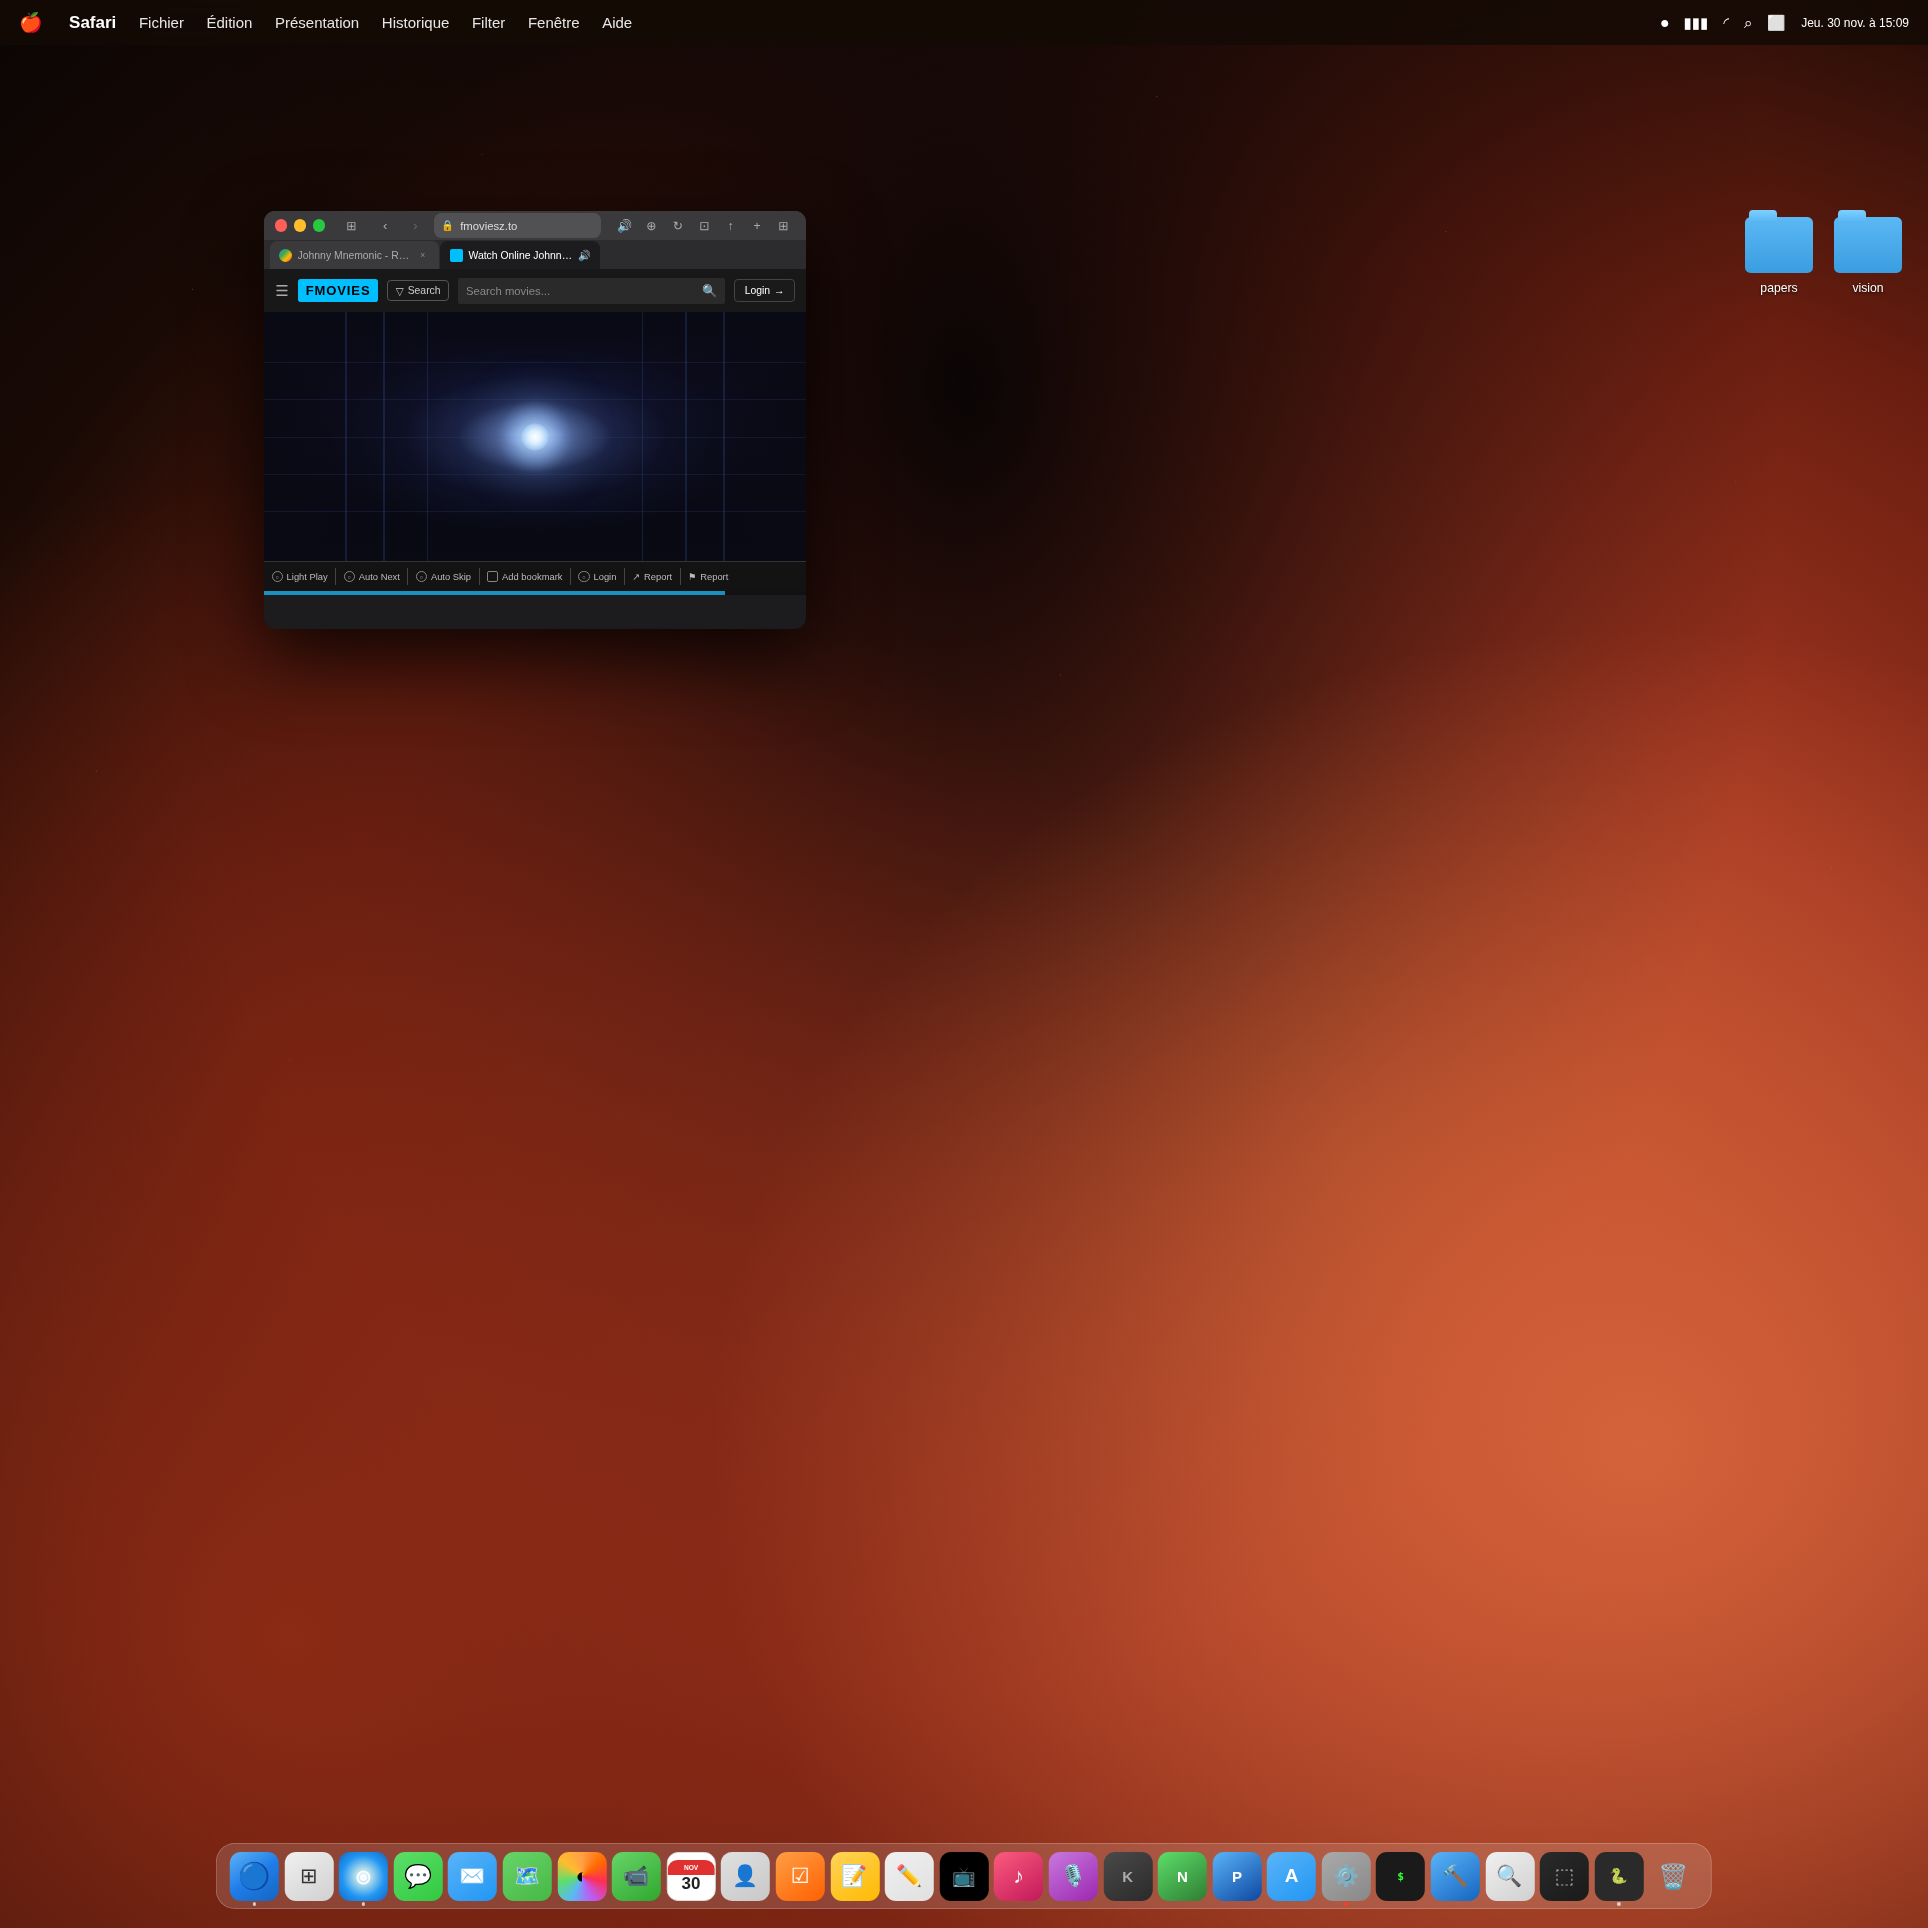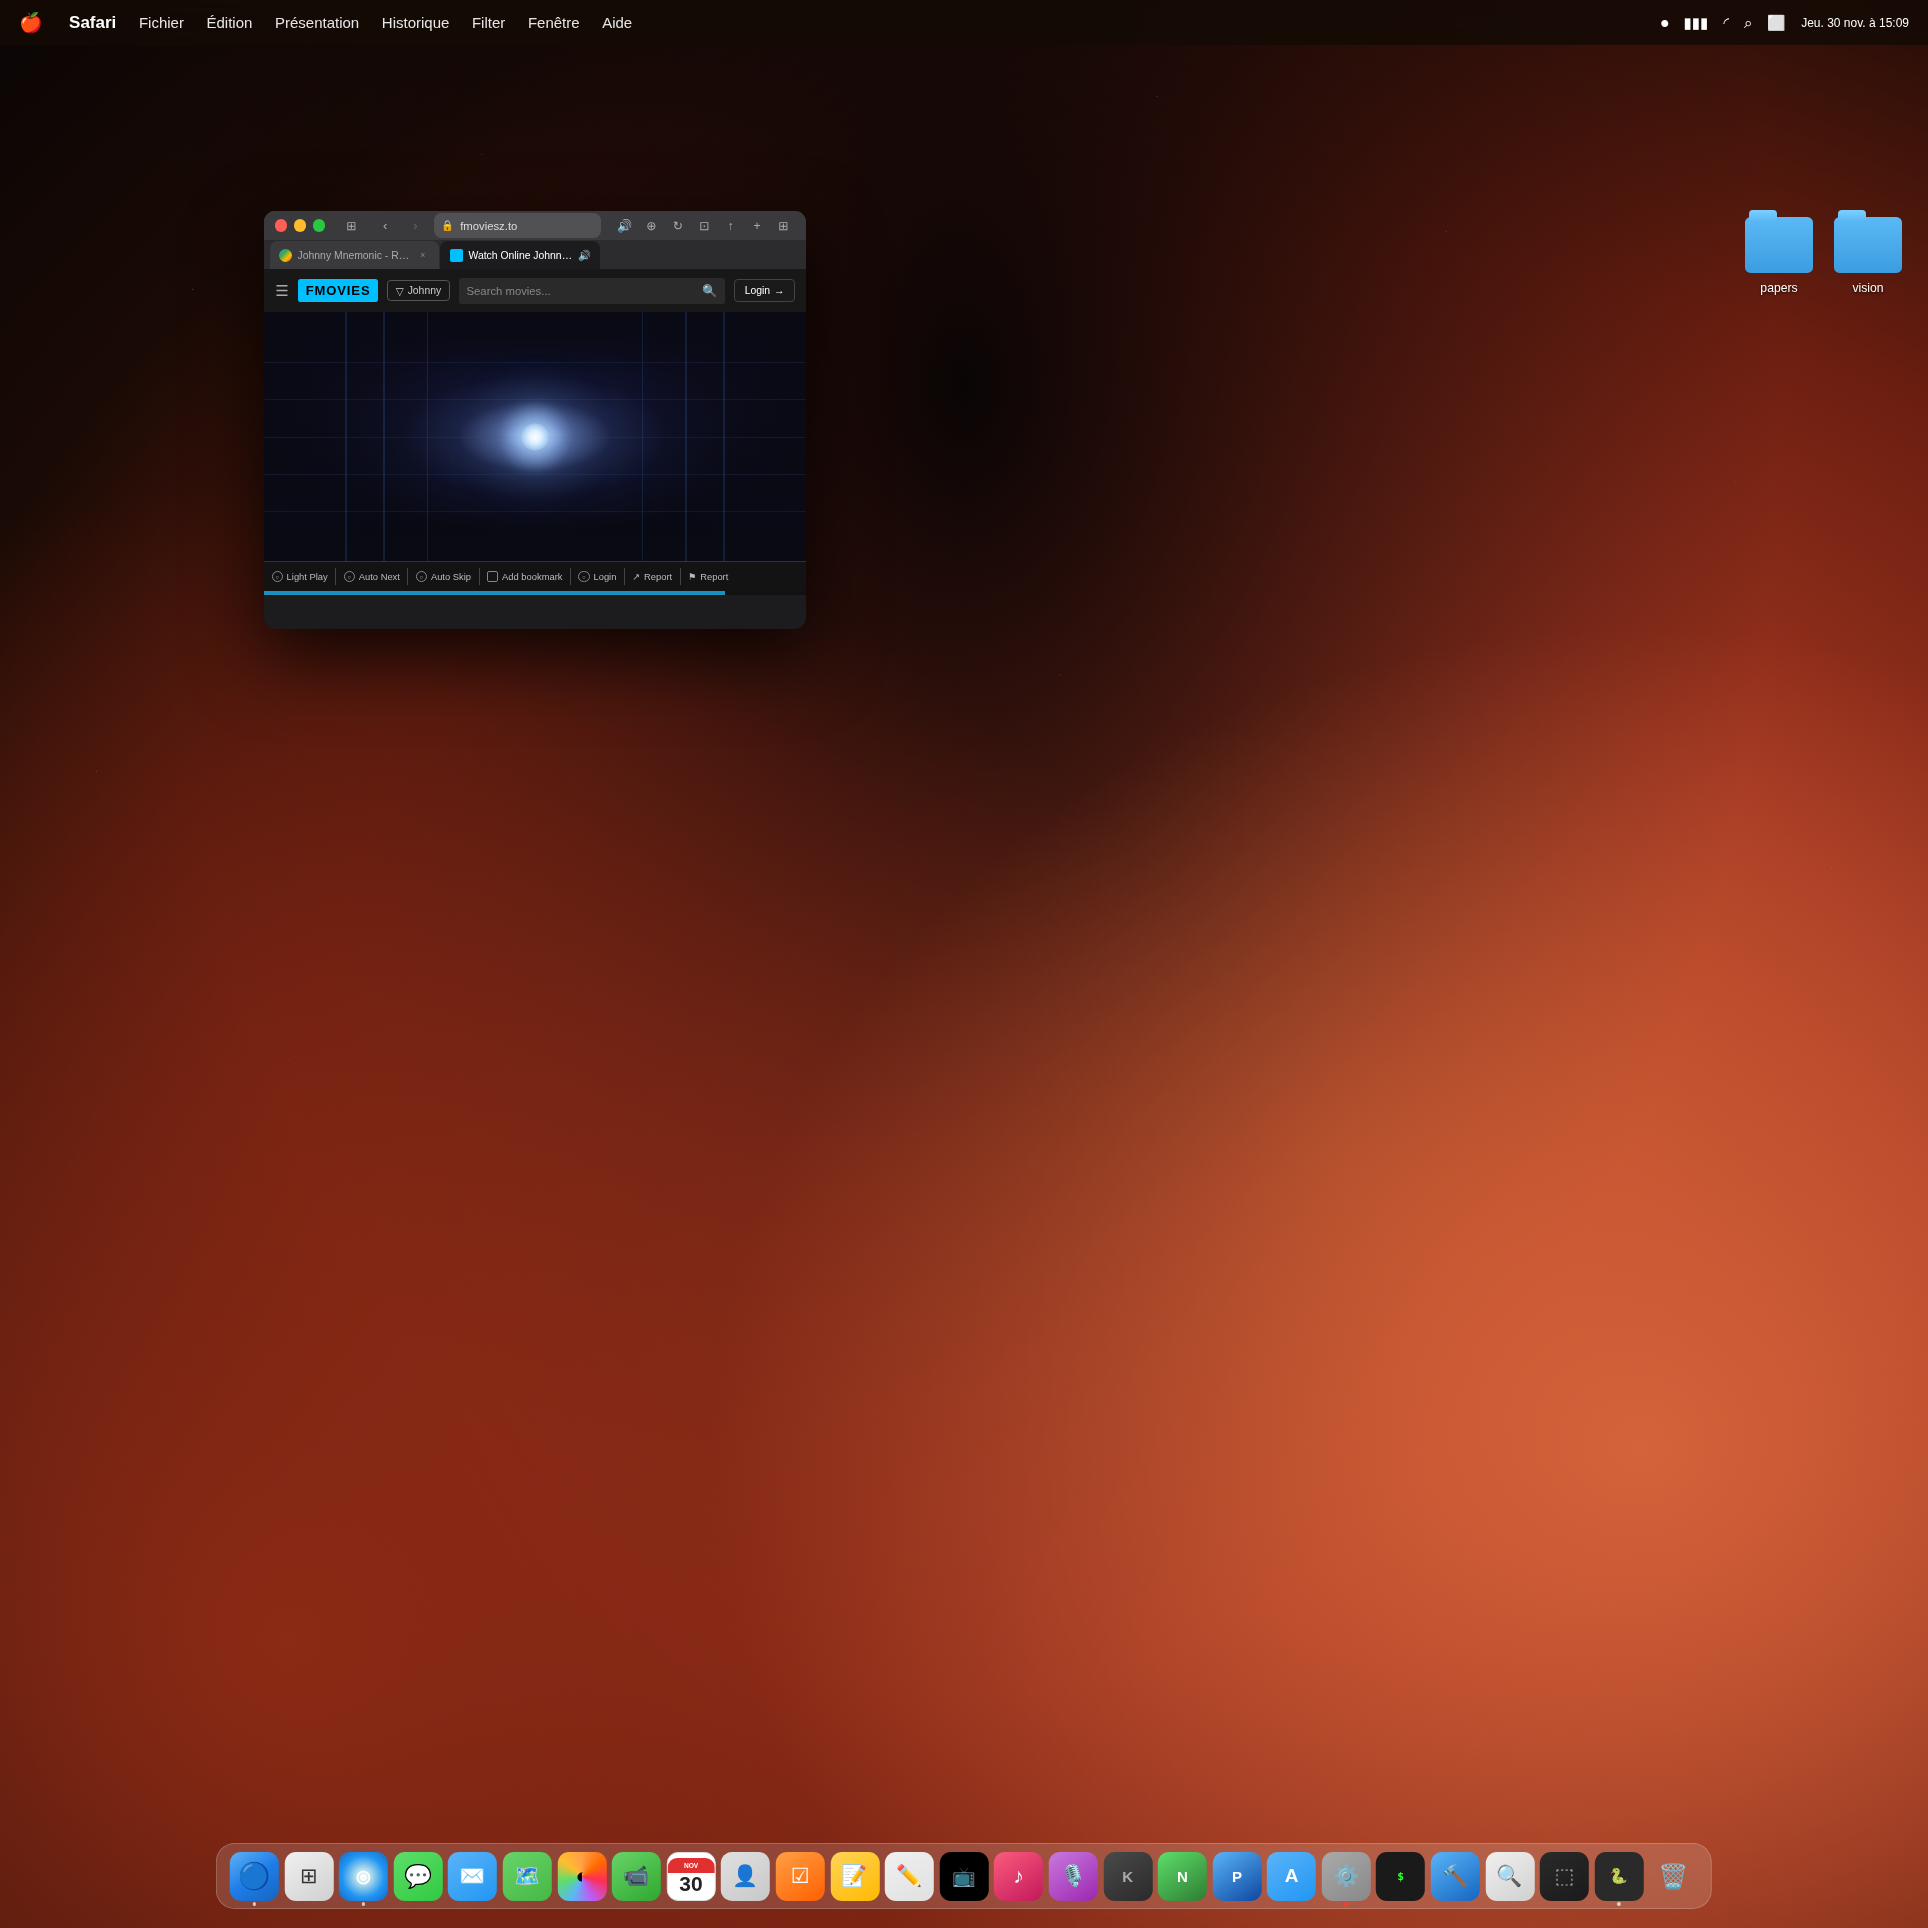--- a/index.html
+++ b/index.html
@@ -670,21 +670,21 @@
     </div>
   </div>
 
   <div class="website-content">
 
     <div class="fmovies-header">
       <span class="hamburger-icon">☰</span>
       <div class="fmovies-logo">FMOVIES</div>
       <div class="filter-btn">
         <span>▽</span>
-        <span>Johnny</span>
+        <span>Search</span>
       </div>
       <div class="search-bar">
         <span class="search-input-fake">Search movies...</span>
         <span class="search-icon-btn">🔍</span>
       </div>
       <div class="login-btn">
         <span>Login</span>
         <span>→</span>
       </div>
     </div>
@@ -793,21 +793,21 @@
   </div>
 
   <div class="dock-item dock-facetime">
     <span style="font-size:21px;">📹</span>
   </div>
 
   <div class="dock-item" style="background:#fff; border-radius:11.3px; border:0.9px solid #ddd; overflow:hidden; flex-direction:column; gap:0;">
     <div style="background:#e03030; width:100%; height:15px; border-radius:9.4px 9.4px 0 0; display:flex; align-items:center; justify-content:center;">
       <span style="font-size:6.6px; color:#fff; font-weight:bold;">NOV</span>
     </div>
-    <span style="font-size:21px; color:#222; font-weight:bold; line-height:1;">30</span>
+    <span style="font-size:17px; color:#222; font-weight:bold; line-height:1;">30</span>
   </div>
 
   <div class="dock-item dock-contacts">
     <span style="font-size:21px;">👤</span>
   </div>
 
   <div class="dock-item dock-reminders">
     <span style="font-size:21px; color:#fff;">☑</span>
   </div>
 

